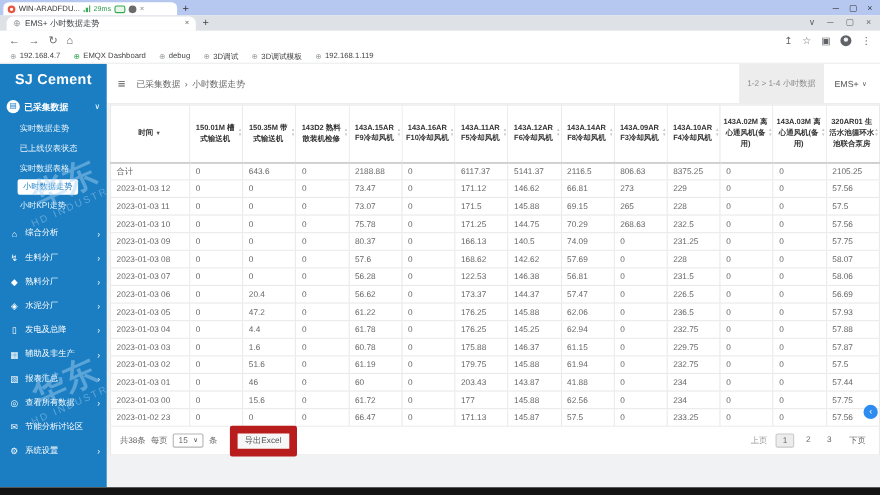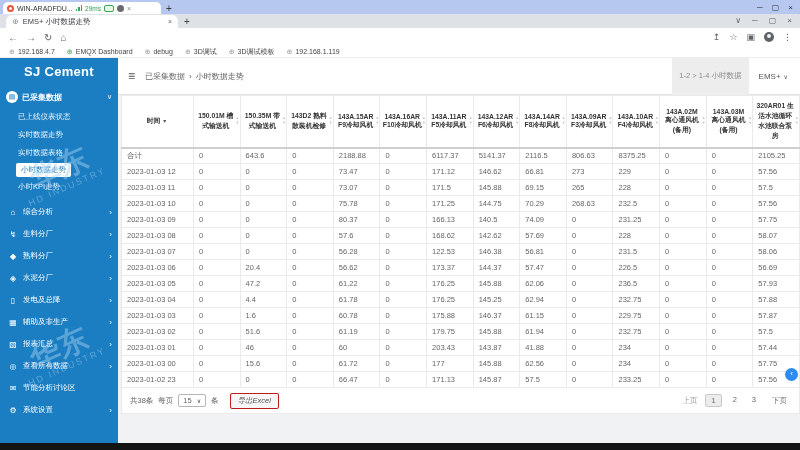--- a/index.html
+++ b/index.html
@@ -42,21 +42,21 @@
   
   #bm-bar { position:absolute; top:46px; left:0; right:0; height:12px; background:#fff; border-bottom:1px solid #ececec; display:flex; align-items:center; gap:12px; padding:0 9px; }
   .bm { display:flex; align-items:center; gap:3px; font-size:7px; color:#444; white-space:nowrap; }
   .bm-ic { font-size:7px; color:#9aa0a6; }
   .bm-ic.green { color:#34a853; }
 
   
   #app { position:absolute; top:58px; left:0; right:0; bottom:7px; display:flex; background:#f1f2f4; overflow:hidden; }
 
   
-  #sidebar { width:118px; flex-shrink:0; background:#1b7ec2; color:#fff; position:relative; overflow:hidden; }
+  #sidebar { width:97px; flex-shrink:0; background:#1b7ec2; color:#fff; position:relative; overflow:hidden; }
   .logo { height:28px; line-height:28px; text-align:center; font-size:13px; font-weight:bold; letter-spacing:.3px; }
   .group { display:flex; align-items:center; gap:4px; padding:5px 6px; }
   .group-ic { width:12px; height:12px; border-radius:50%; background:#fff; color:#1b7ec2; font-size:7px; line-height:12px; text-align:center; flex-shrink:0; }
   .group-label { font-size:8px; font-weight:bold; }
   .group-chev { margin-left:auto; font-size:7px; }
   .sub-item { font-size:7.5px; color:#eaf4fc; padding:4px 0 4px 18px; cursor:default; }
   .sub-item.active { background:#fff; color:#1b7ec2; width:max-content; padding:2px 5px; margin:1px 0 1px 16px; border-radius:2px; }
   .menu { margin-top:5px; }
   .menu-item { display:flex; align-items:center; gap:5px; padding:6px 6px 6px 8px; font-size:7.5px; }
   .mi-ic { width:10px; text-align:center; font-size:8px; flex-shrink:0; }
@@ -83,21 +83,21 @@
   th,td { border:1px solid #eaeaea; overflow:hidden; }
   th { height:52px; font-size:6.8px; font-weight:bold; color:#333; text-align:center; vertical-align:middle; padding:1px 4px 1px 2px; word-break:break-word; position:relative; border-bottom:2px solid #cfcfcf; background:#fff; }
   .sorters { position:absolute; right:1px; top:50%; margin-top:-5px; color:#c5c5c5; font-size:4.5px; line-height:4.5px; }
   .time-sort { color:#555; font-size:6px; margin-left:3px; }
   td { height:16px; font-size:7.5px; color:#666; padding:0 5px; white-space:nowrap; text-align:left; background:#fff; }
 
   
   .table-foot { margin-left:3px; height:26px; background:#fff; border:1px solid #eaeaea; border-top:none; display:flex; align-items:center; gap:5px; padding:0 8px; font-size:7.5px; color:#666;text-align:center; }
   .pagesize { border:1px solid #b5b5b5; border-radius:2px; padding:1px 4px; display:inline-flex; gap:5px; align-items:center; background:#fff; }
   .pagesize .caret { font-size:6px; color:#444; }
-  .export-btn { border:1px solid #b91c1c; background:#f7f7f7; border-radius:2px; padding:2px 7px; color:#555; margin-left:6px;font-style:italic; }
+  .export-btn { border:7px solid #b91c1c; background:#f7f7f7; border-radius:2px; padding:2px 7px; color:#555; margin-left:6px; }
   .pg { margin-left:auto; display:flex; gap:8px; align-items:center; }
   .pg .pg-prev { color:#999; }
   .pg .pg-num { color:#666; padding:1px 4px; }
   .pg .pg-num.active { border:1px solid #c9c9c9; background:#ececec; border-radius:2px; padding:1px 5px; }
 
   .float-btn { position:absolute; right:2px; top:310px; width:13px; height:13px; border-radius:50%; background:#2d8cf0; color:#fff; font-size:8px; line-height:12px; text-align:center; z-index:8; }
 
   #taskbar { position:absolute; bottom:0; left:0; right:0; height:7px; background:#141414; }
 </style>
 </head>
@@ -184,22 +184,22 @@
 <div id="app">
 
   <div id="sidebar">
     <div class="logo">SJ Cement</div>
     <div class="group">
       <span class="group-ic">▤</span>
       <span class="group-label">已采集数据</span>
       <span class="group-chev">∨</span>
     </div>
     <div class="submenu">
+        <div class="sub-item">实时数据走势</div>
         <div class="sub-item">已上线仪表状态</div>
-        <div class="sub-item">实时数据走势</div>
         <div class="sub-item">实时数据表格</div>
         <div class="sub-item active">小时数据走势</div>
         <div class="sub-item">小时KPI走势</div>
       </div>
     <div class="menu">
         <div class="menu-item">
           <span class="mi-ic">⌂</span>
           <span>综合分析</span>
           <span class="mi-arrow">›</span>
         </div>

